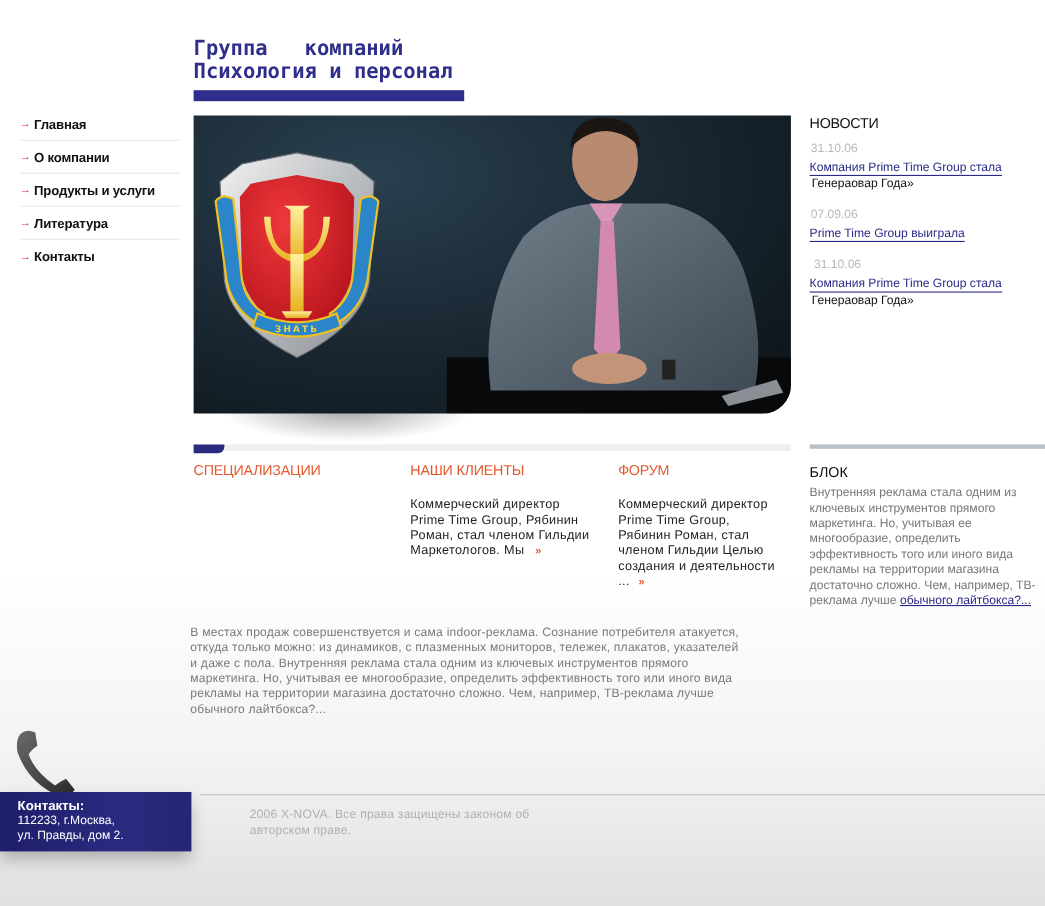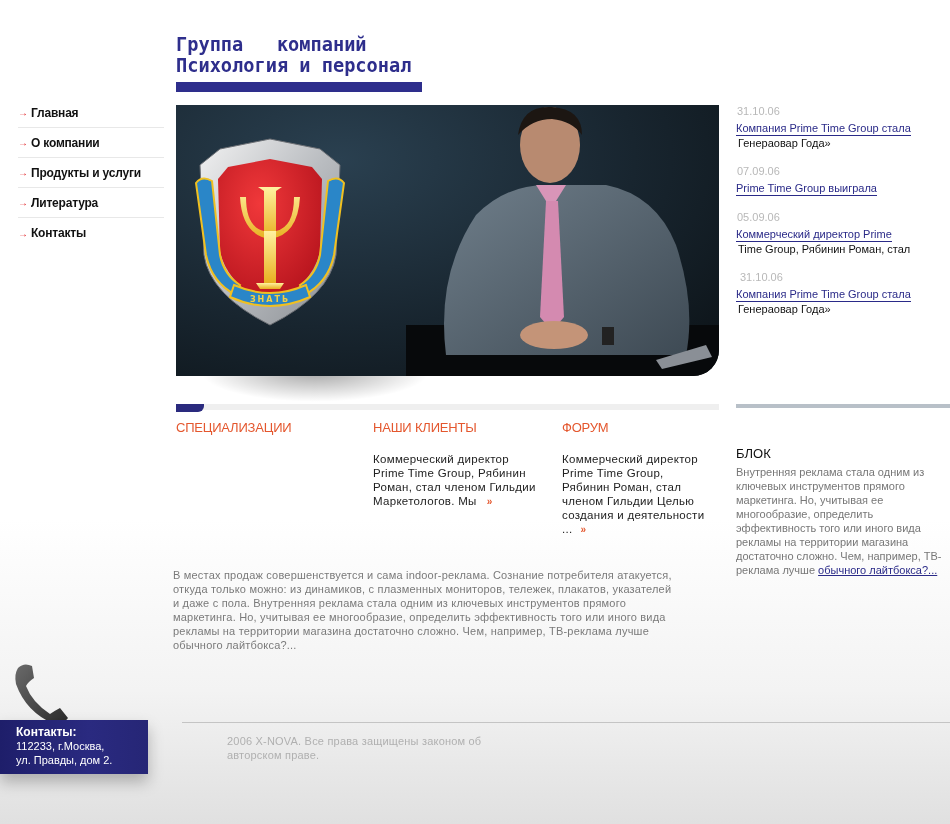--- a/index.html
+++ b/index.html
@@ -74,21 +74,21 @@
     .news-date { font-size: 11px; color: #b8b8b8; line-height: 14px; padding-left: 1px; }
     .news-link {
       display: inline-block;
       font-size: 11px; color: #2a2a88; text-decoration: none;
       border-bottom: 1px solid #2a2a88; line-height: 13px;
       cursor: pointer;
     }
     .news-text { font-size: 11px; color: #111; line-height: 14px; margin-left: 2px; }
 
     
-    .blok { position: absolute; left: 736px; top: 422px; width: 214px; margin-top: 24px; }
+    .blok { position: absolute; left: 736px; top: 422px; width: 214px; }
     .blok-title { font-size: 13px; color: #111; margin-bottom: 4px; }
     .blok-text { font-size: 11px; color: #777; line-height: 14px; }
     .blok-link { color: #2a2a88; text-decoration: underline; cursor: pointer; }
 
     
     .col { position: absolute; top: 420px; }
     .col-title { font-size: 13px; color: #e4572e; font-weight: normal; margin-bottom: 17px; letter-spacing: -0.2px; }
     .col-text { font-size: 11.5px; color: #222; line-height: 14px; letter-spacing: 0.3px; }
     .more { color: #e4572e; font-weight: bold; font-size: 10px; margin-left: 4px; cursor: pointer; }
 
@@ -96,21 +96,21 @@
     .article { position: absolute; left: 173px; top: 568px; width: 500px; }
     .article-title { font-size: 14px; color: #2a2a88; margin-bottom: 3px; }
     .article-text { font-size: 11px; color: #7a7a7a; line-height: 14px; letter-spacing: 0.2px; }
 
     
     .footer-line { position: absolute; left: 182px; top: 722px; width: 768px; height: 1px; background: #c4c4c4; }
     .copyright { position: absolute; left: 183px; top: 734px; width: 270px; font-size: 11px; color: #b0b0b0; line-height: 14px; letter-spacing: 0.2px; margin-left: 44px; }
 
     .phone { position: absolute; left: 6px; top: 660px; width: 70px; height: 70px; }
     .contacts {
-      position: absolute; left: 0; top: 720px; width: 148px; height: 54px;
+      position: absolute; left: 0; top: 720px; width: 174px; height: 54px;
       background: linear-gradient(to right, #1e1e6a, #2a2a80 60%, #262676);
       color: #fff; padding: 5px 0 0 16px;
       box-shadow: 0 8px 14px rgba(0,0,0,0.25);
     }
     .contacts-title { font-size: 12px; font-weight: bold; line-height: 14px; }
     .contacts-line { font-size: 11px; line-height: 14px; }
   </style>
 </head>
 <body>
 
@@ -184,33 +184,29 @@
     <path d="M112 30 Q116 0 146 2 Q176 4 176 30 Q166 16 146 14 Q126 14 112 30 Z" fill="#1c1612"></path>
     <path d="M130 80 L160 80 L150 96 L140 96 Z" fill="#d895b8"></path>
     <path d="M140 96 L152 96 L158 212 L146 226 L134 212 Z" fill="#d48ab0"></path>
     <ellipse cx="148" cy="230" rx="34" ry="14" fill="#c49478"></ellipse>
     <rect x="196" y="222" width="12" height="18" fill="#222"></rect>
     <path d="M250 255 L300 240 L306 252 L256 264 Z" fill="#8a8f96"></path>
   </svg>
 </div>
 
 <div class="news">
+  <div class="news-title">НОВОСТИ</div>
   <div class="news-item">
     <div class="news-date">31.10.06</div>
     <a class="news-link">Компания Prime Time Group стала</a>
     <div class="news-text">Генераовар Года»</div>
   </div>
   <div class="news-item">
     <div class="news-date">07.09.06</div>
     <a class="news-link">Prime Time Group  выиграла</a>
-  </div>
-  <div class="news-item">
-    <div class="news-date">05.09.06</div>
-    <a class="news-link">Коммерческий директор Prime</a>
-    <div class="news-text">Time Group, Рябинин Роман, стал</div>
   </div>
   <div class="news-item">
     <div class="news-date" style="padding-left:4px">31.10.06</div>
     <a class="news-link">Компания Prime Time Group стала</a>
     <div class="news-text">Генераовар Года»</div>
   </div>
 </div>
 
 <div class="center-bar">
   <div class="accent"></div>

